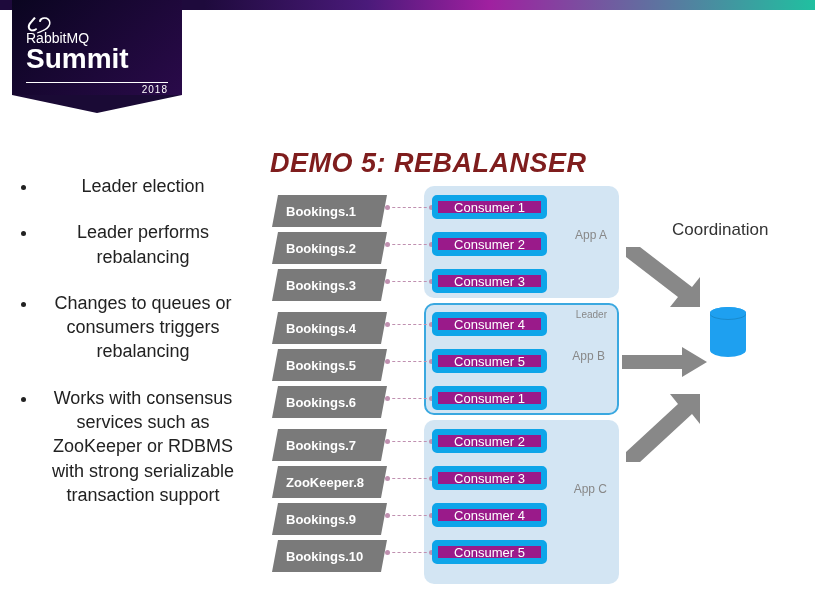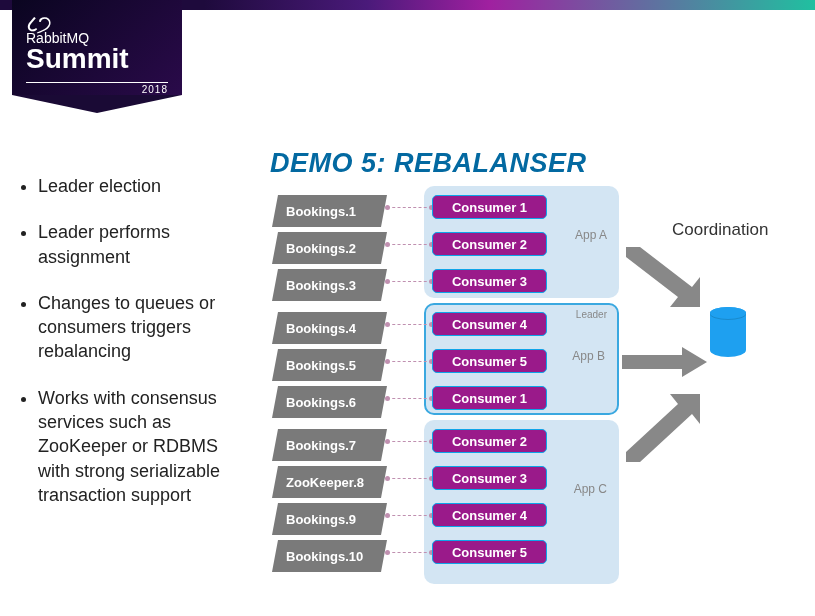--- a/index.html
+++ b/index.html
@@ -7,30 +7,30 @@
 
 .header-bar { position: absolute; top: 0; left: 0; right: 0; height: 10px; background: linear-gradient(90deg, #1e0a3c 0%, #1e0a3c 25%, #4a1a7a 45%, #a020a0 60%, #20c0a0 100%); }
 
 .logo-banner { position: absolute; top: 0; left: 12px; width: 170px; height: 95px; background: linear-gradient(135deg, #0a0520 0%, #2a0a4a 100%); color: #fff; padding: 18px 14px 0 14px; }
 .logo-banner::after { content: ""; position: absolute; bottom: -18px; left: 0; border-left: 85px solid transparent; border-right: 85px solid transparent; border-top: 18px solid #1a0a35; }
 .logo-rabbit { font-size: 24px; line-height: 0.5; letter-spacing: -2px; }
 .logo-r { font-size: 14px; font-weight: 400; }
 .logo-s { font-size: 28px; font-weight: 700; line-height: 0.9; }
 .logo-y { font-size: 10px; text-align: right; border-top: 1px solid #fff; margin-top: 11px; padding-top: 1px; letter-spacing: 1px; }
 
-.title { position: absolute; top: 148px; left: 270px; font-size: 27px; font-weight: 800; font-style: italic; color: #0369a1; letter-spacing: 0.5px; }
+.title { position: absolute; top: 148px; left: 270px; font-size: 27px; font-weight: 800; font-style: italic; color: #7f1d1d; letter-spacing: 0.5px; }
 
 .bullets { position: absolute; top: 174px; left: 20px; width: 228px; font-size: 18px; color: #222; line-height: 1.35; }
-.bullets li { margin-bottom: 22px; list-style: disc; margin-left: 18px; }
+.bullets li { margin-bottom: 22px; list-style: disc; margin-left: 18px; text-align: center; }
 
 .diagram { position: absolute; top: 192px; left: 272px; width: 520px; height: 400px; }
 
 .queue { position: absolute; left: 0; width: 115px; height: 32px; background: #7a7a7a; clip-path: polygon(6px 0, 100% 0, calc(100% - 6px) 100%, 0 100%); color: #fff; font-size: 13px; font-weight: 600; display: flex; align-items: center; padding-left: 14px; }
 
-.consumer { position: absolute; left: 160px; width: 115px; height: 24px; background: #9a1a8a; border: 1px solid #0ea5e9; border-radius: 5px; color: #fff; font-size: 13px; font-weight: 700; display: flex; align-items: center; justify-content: center; }
+.consumer { position: absolute; left: 160px; width: 115px; height: 24px; background: #9a1a8a; border: 6px solid #0ea5e9; border-radius: 5px; color: #fff; font-size: 13px; font-weight: 400; display: flex; align-items: center; justify-content: center; }
 
 .link { position: absolute; height: 1px; border-top: 1px dashed #c090b0; left: 115px; width: 45px; }
 .link::before, .link::after { content: ""; position: absolute; width: 5px; height: 5px; background: #c090b0; border-radius: 50%; top: -3px; }
 .link::before { left: -2px; }
 .link::after { right: -2px; }
 
 .appbox { position: absolute; left: 152px; width: 195px; background: rgba(130,180,220,0.35); border-radius: 10px; }
 .appbox .lbl { position: absolute; right: 12px; font-size: 12px; color: #888; }
 .leader { border: 2px solid #3aa8e0; }
 .leader .ldr { position: absolute; right: 10px; top: 4px; font-size: 10px; color: #888; }
@@ -54,21 +54,21 @@
   <div class="logo-rabbit">८੭</div>
   <div class="logo-r">RabbitMQ</div>
   <div class="logo-s">Summit</div>
   <div class="logo-y">2018</div>
 </div>
 
 <div class="title">DEMO 5: REBALANSER</div>
 
 <ul class="bullets">
   <li>Leader election</li>
-  <li>Leader performs assignment</li>
+  <li>Leader performs rebalancing</li>
   <li>Changes to queues or consumers triggers rebalancing</li>
   <li>Works with consensus services such as ZooKeeper or RDBMS with strong serializable transaction support</li>
 </ul>
 
 <div class="diagram">
 
   <div class="appbox" style="top:-6px; height:112px;">
     <span class="lbl" style="top:42px;">App A</span>
   </div>
   <div class="appbox leader" style="top:111px; height:112px;">

